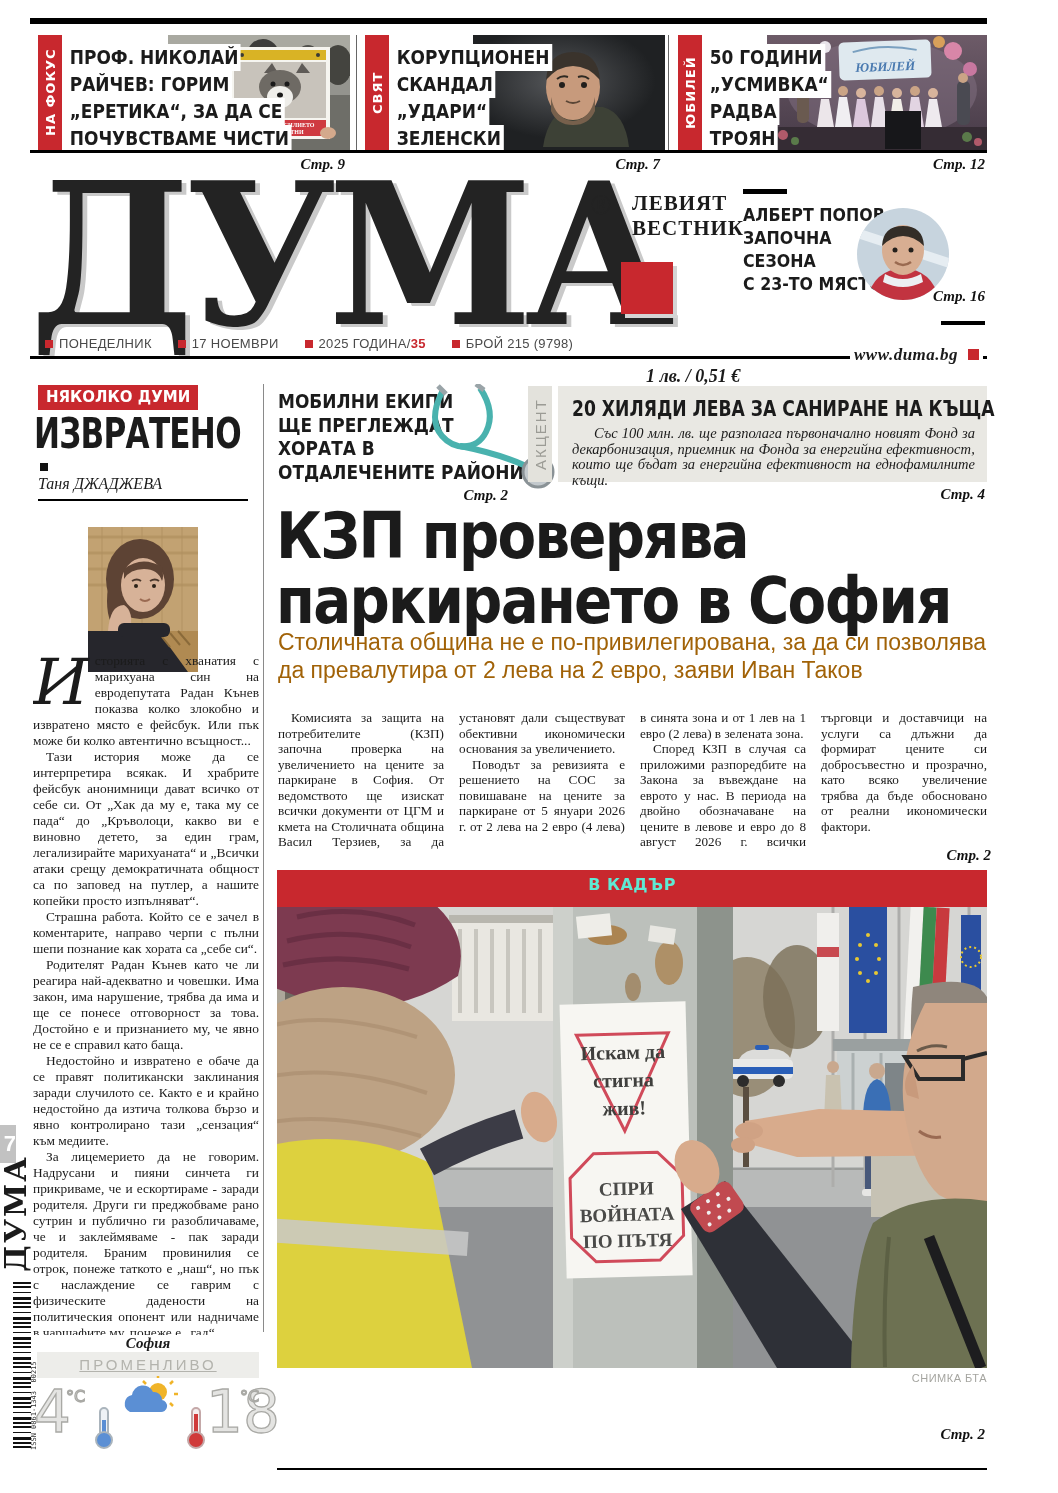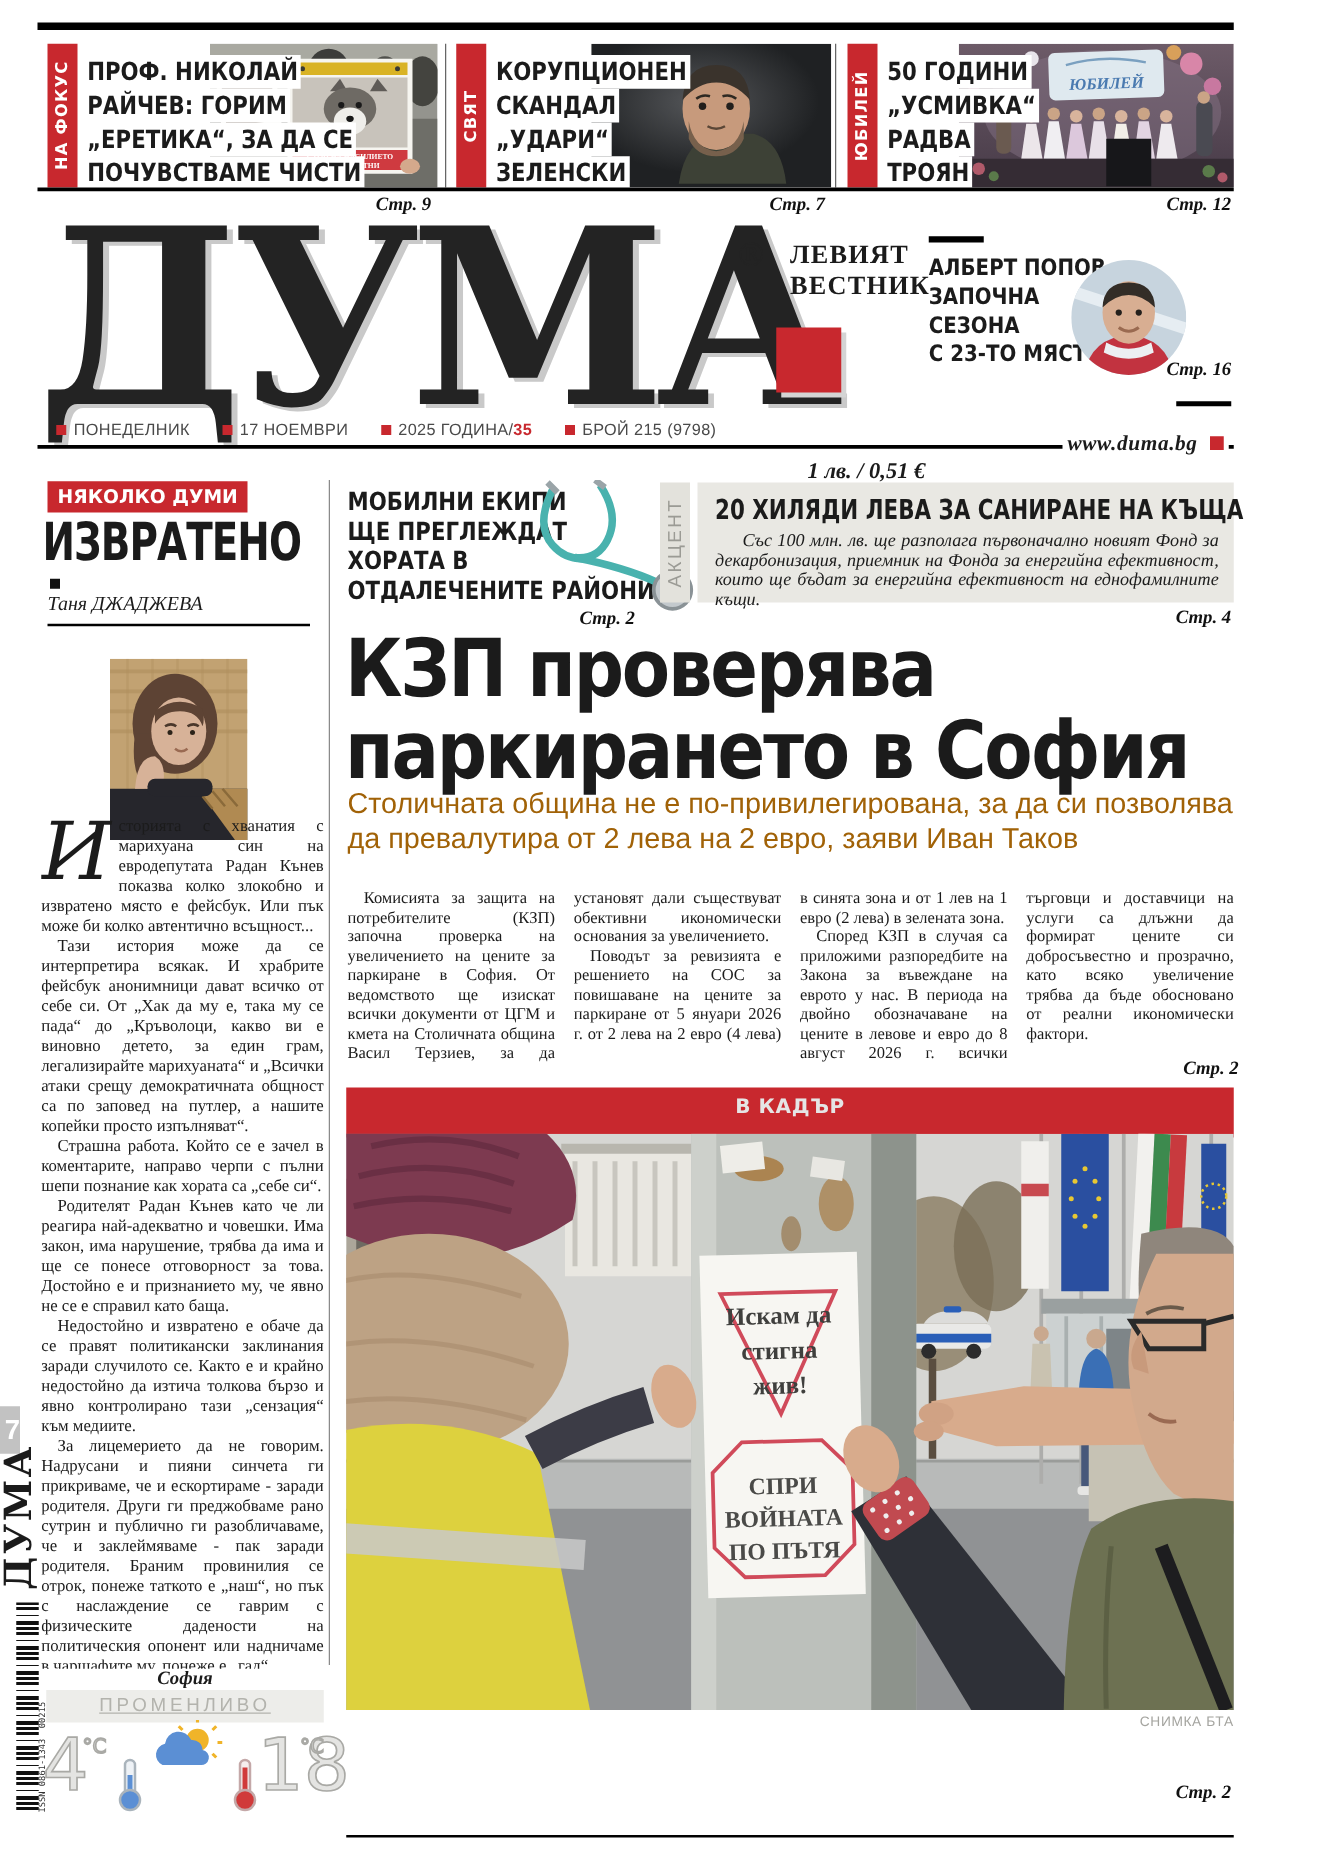--- a/index.html
+++ b/index.html
@@ -320,21 +320,21 @@
   <div class="abs" style="left:278px;top:628px;width:724px;font:23px/28px 'Liberation Sans',sans-serif;color:#a16207;">Столичната община не е по-привилегирована, за да си позволява да превалутира от 2 лева на 2 евро, заяви Иван Таков</div>
 
   <div class="abs leadcols" style="left:278px;top:710px;width:709px;height:152px;overflow:hidden;">
     <p>Комисията за защита на потребителите (КЗП) започна проверка на увеличението на цените за паркиране в София. От ведомството ще изискат всички документи от ЦГМ и кмета на Столичната община Васил Терзиев, за да установят дали съществуват обективни икономически основания за увеличението.</p>
     <p>Поводът за ревизията е решението на СОС за повишаване на цените за паркиране от 5 януари 2026 г. от 2 лева на 2 евро (4 лева) в синята зона и от 1 лев на 1 евро (2 лева) в зелената зона.</p>
     <p>Според КЗП в случая са приложими разпоредбите на Закона за въвеждане на еврото у нас. В периода на двойно обозначаване на цените в левове и евро до 8 август 2026 г. всички търговци и доставчици на услуги са длъжни да формират цените си добросъвестно и прозрачно, като всяко увеличение трябва да бъде обосновано от реални икономически фактори.</p>
 
   </div>
   <div class="abs pg" style="left:905px;top:847px;width:80px;background:#fff;padding-left:6px;">Стр. 2</div>
 
-  <div class="abs" style="left:277px;top:870px;width:710px;height:40px;background:#c8282e;color:#e5e5e5;font:bold 16px/29px 'DejaVu Sans',sans-serif;text-align:center;letter-spacing:.5px;">В КАДЪР</div>
+  <div class="abs" style="left:277px;top:870px;width:710px;height:40px;background:#c8282e;color:#5eead4;font:bold 16px/29px 'DejaVu Sans',sans-serif;text-align:center;letter-spacing:.5px;">В КАДЪР</div>
 
   <svg class="abs" style="left:277px;top:907px;" width="710" height="461" viewBox="0 0 710 461">
 
     <rect width="710" height="461" fill="#d6d6d3"></rect>
     <rect x="0" y="260" width="710" height="60" fill="#b8bab9"></rect>
     <rect x="0" y="300" width="710" height="161" fill="#909294"></rect>
     <path d="M0,262 h710" stroke="#9a9c9a" stroke-width="2"></path>
 
     <rect x="0" y="36" width="78" height="200" fill="#aca69a"></rect>
     <rect x="8" y="52" width="12" height="16" fill="#6e6a62"></rect>

